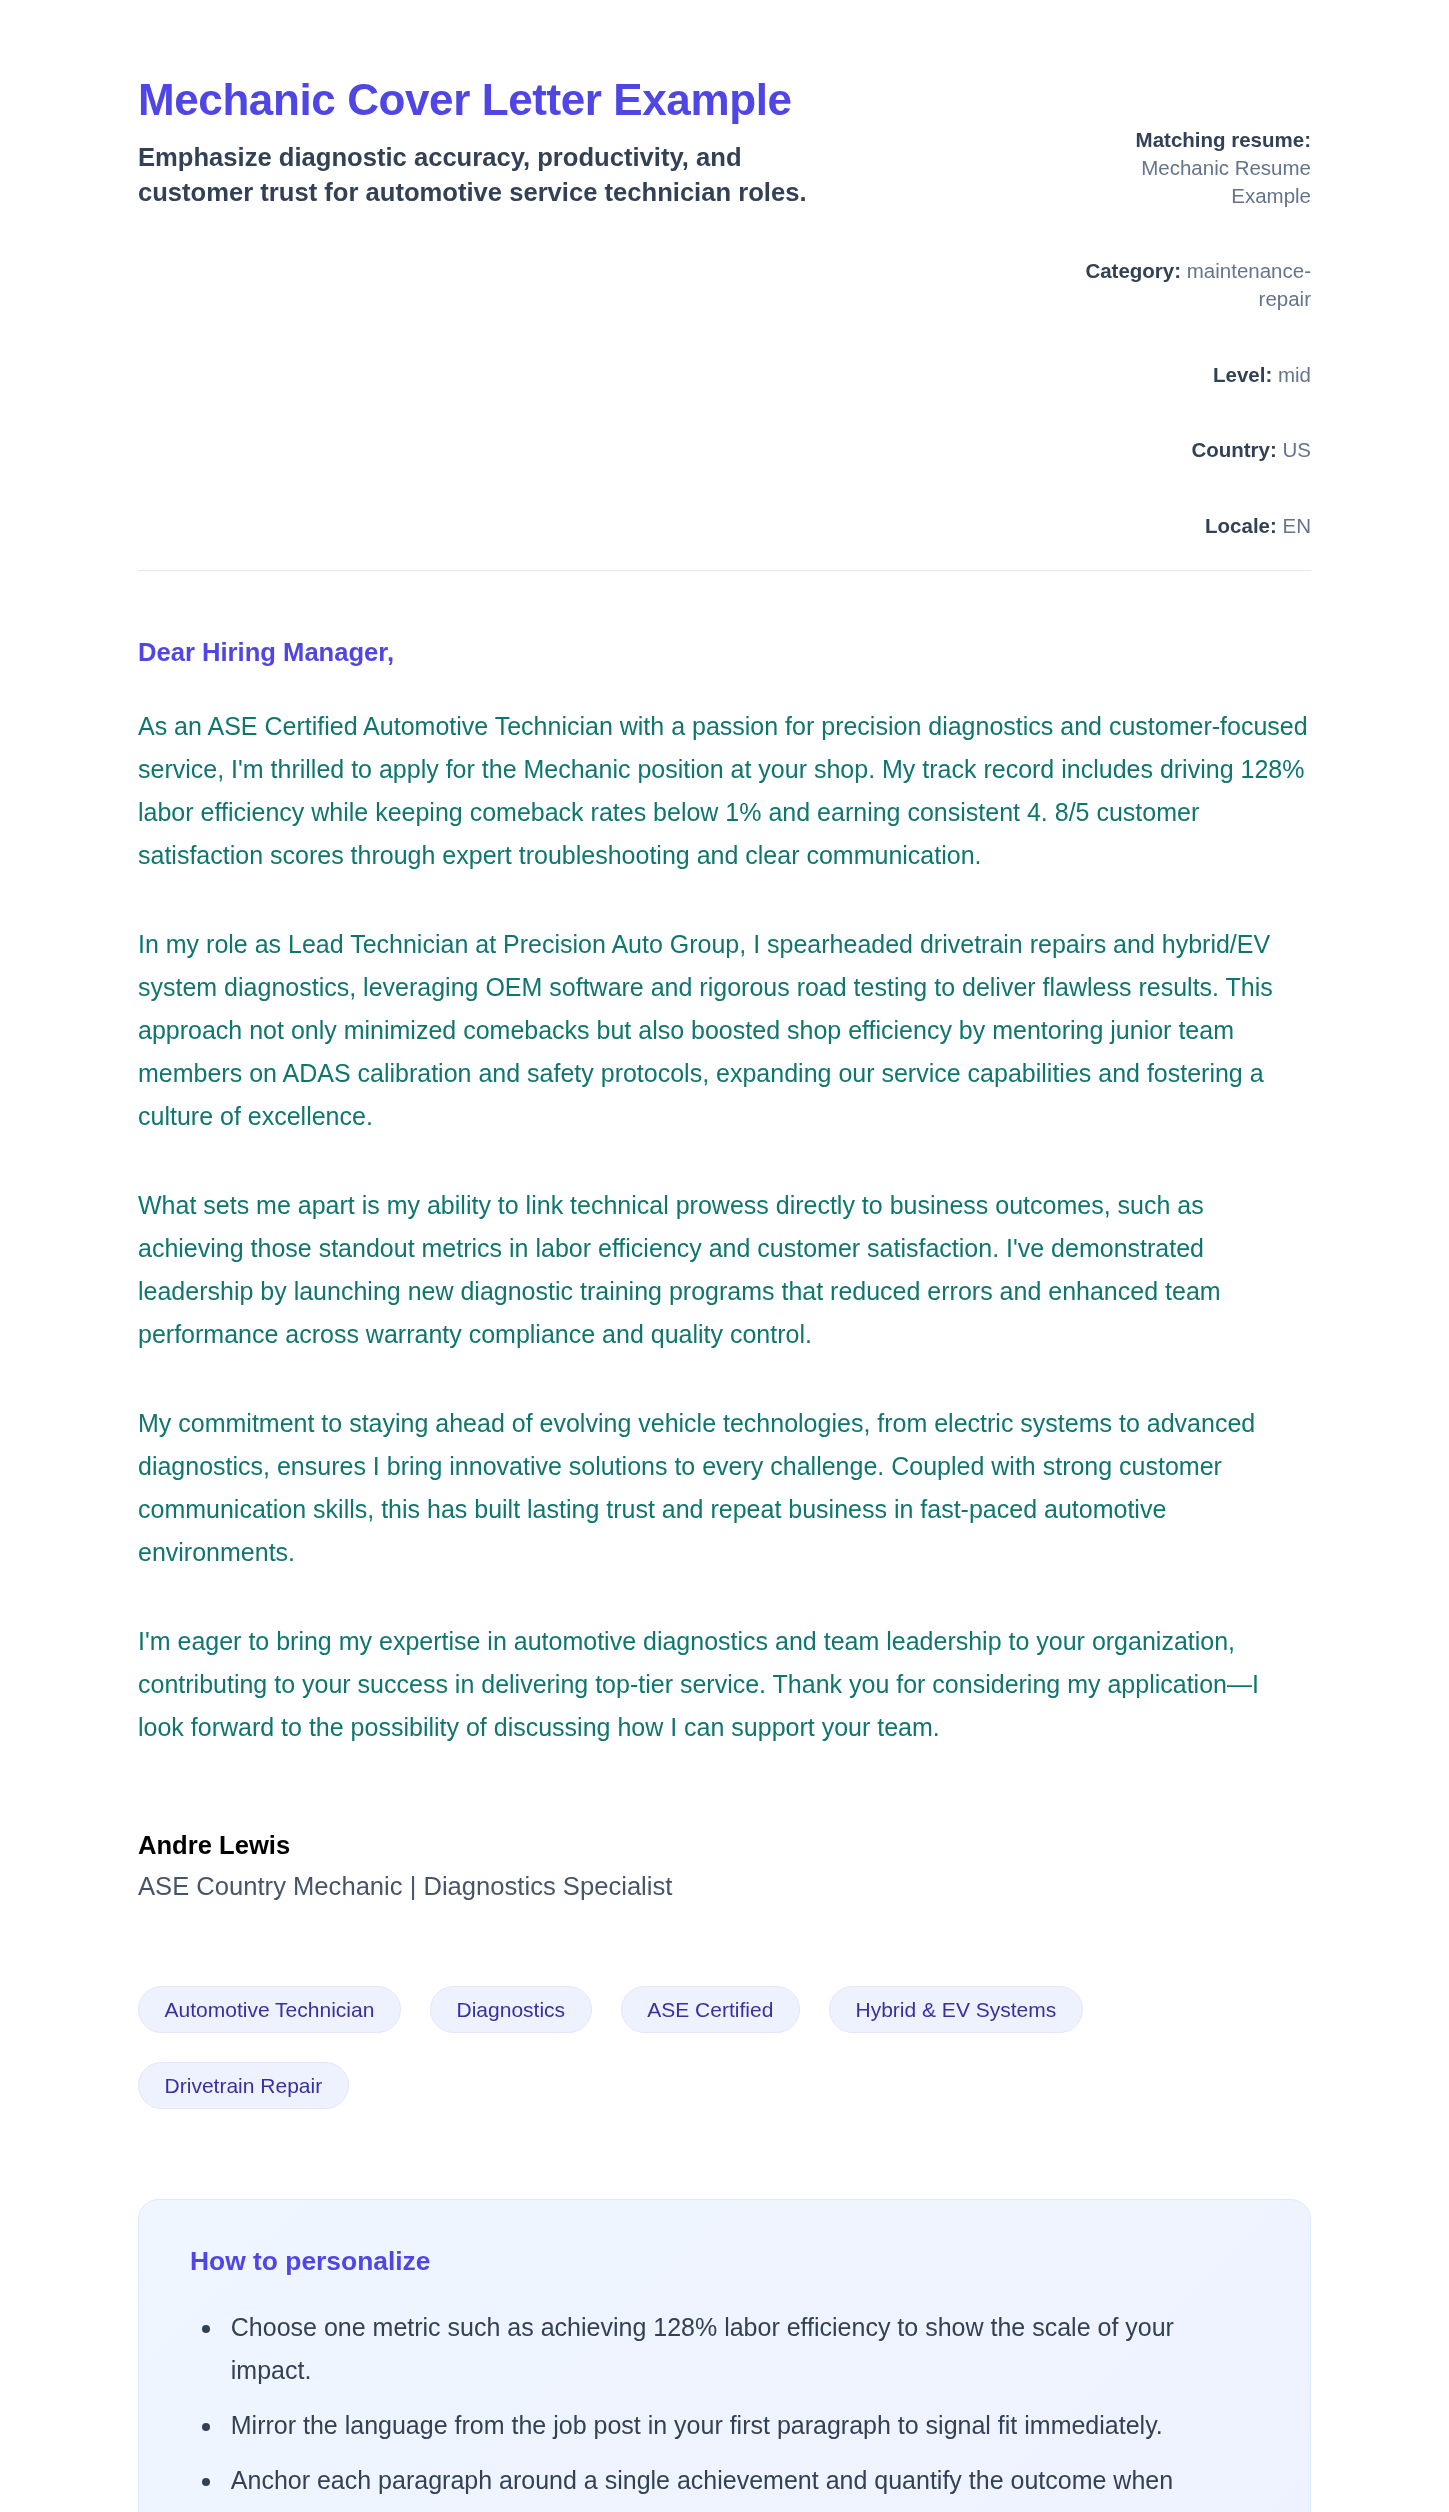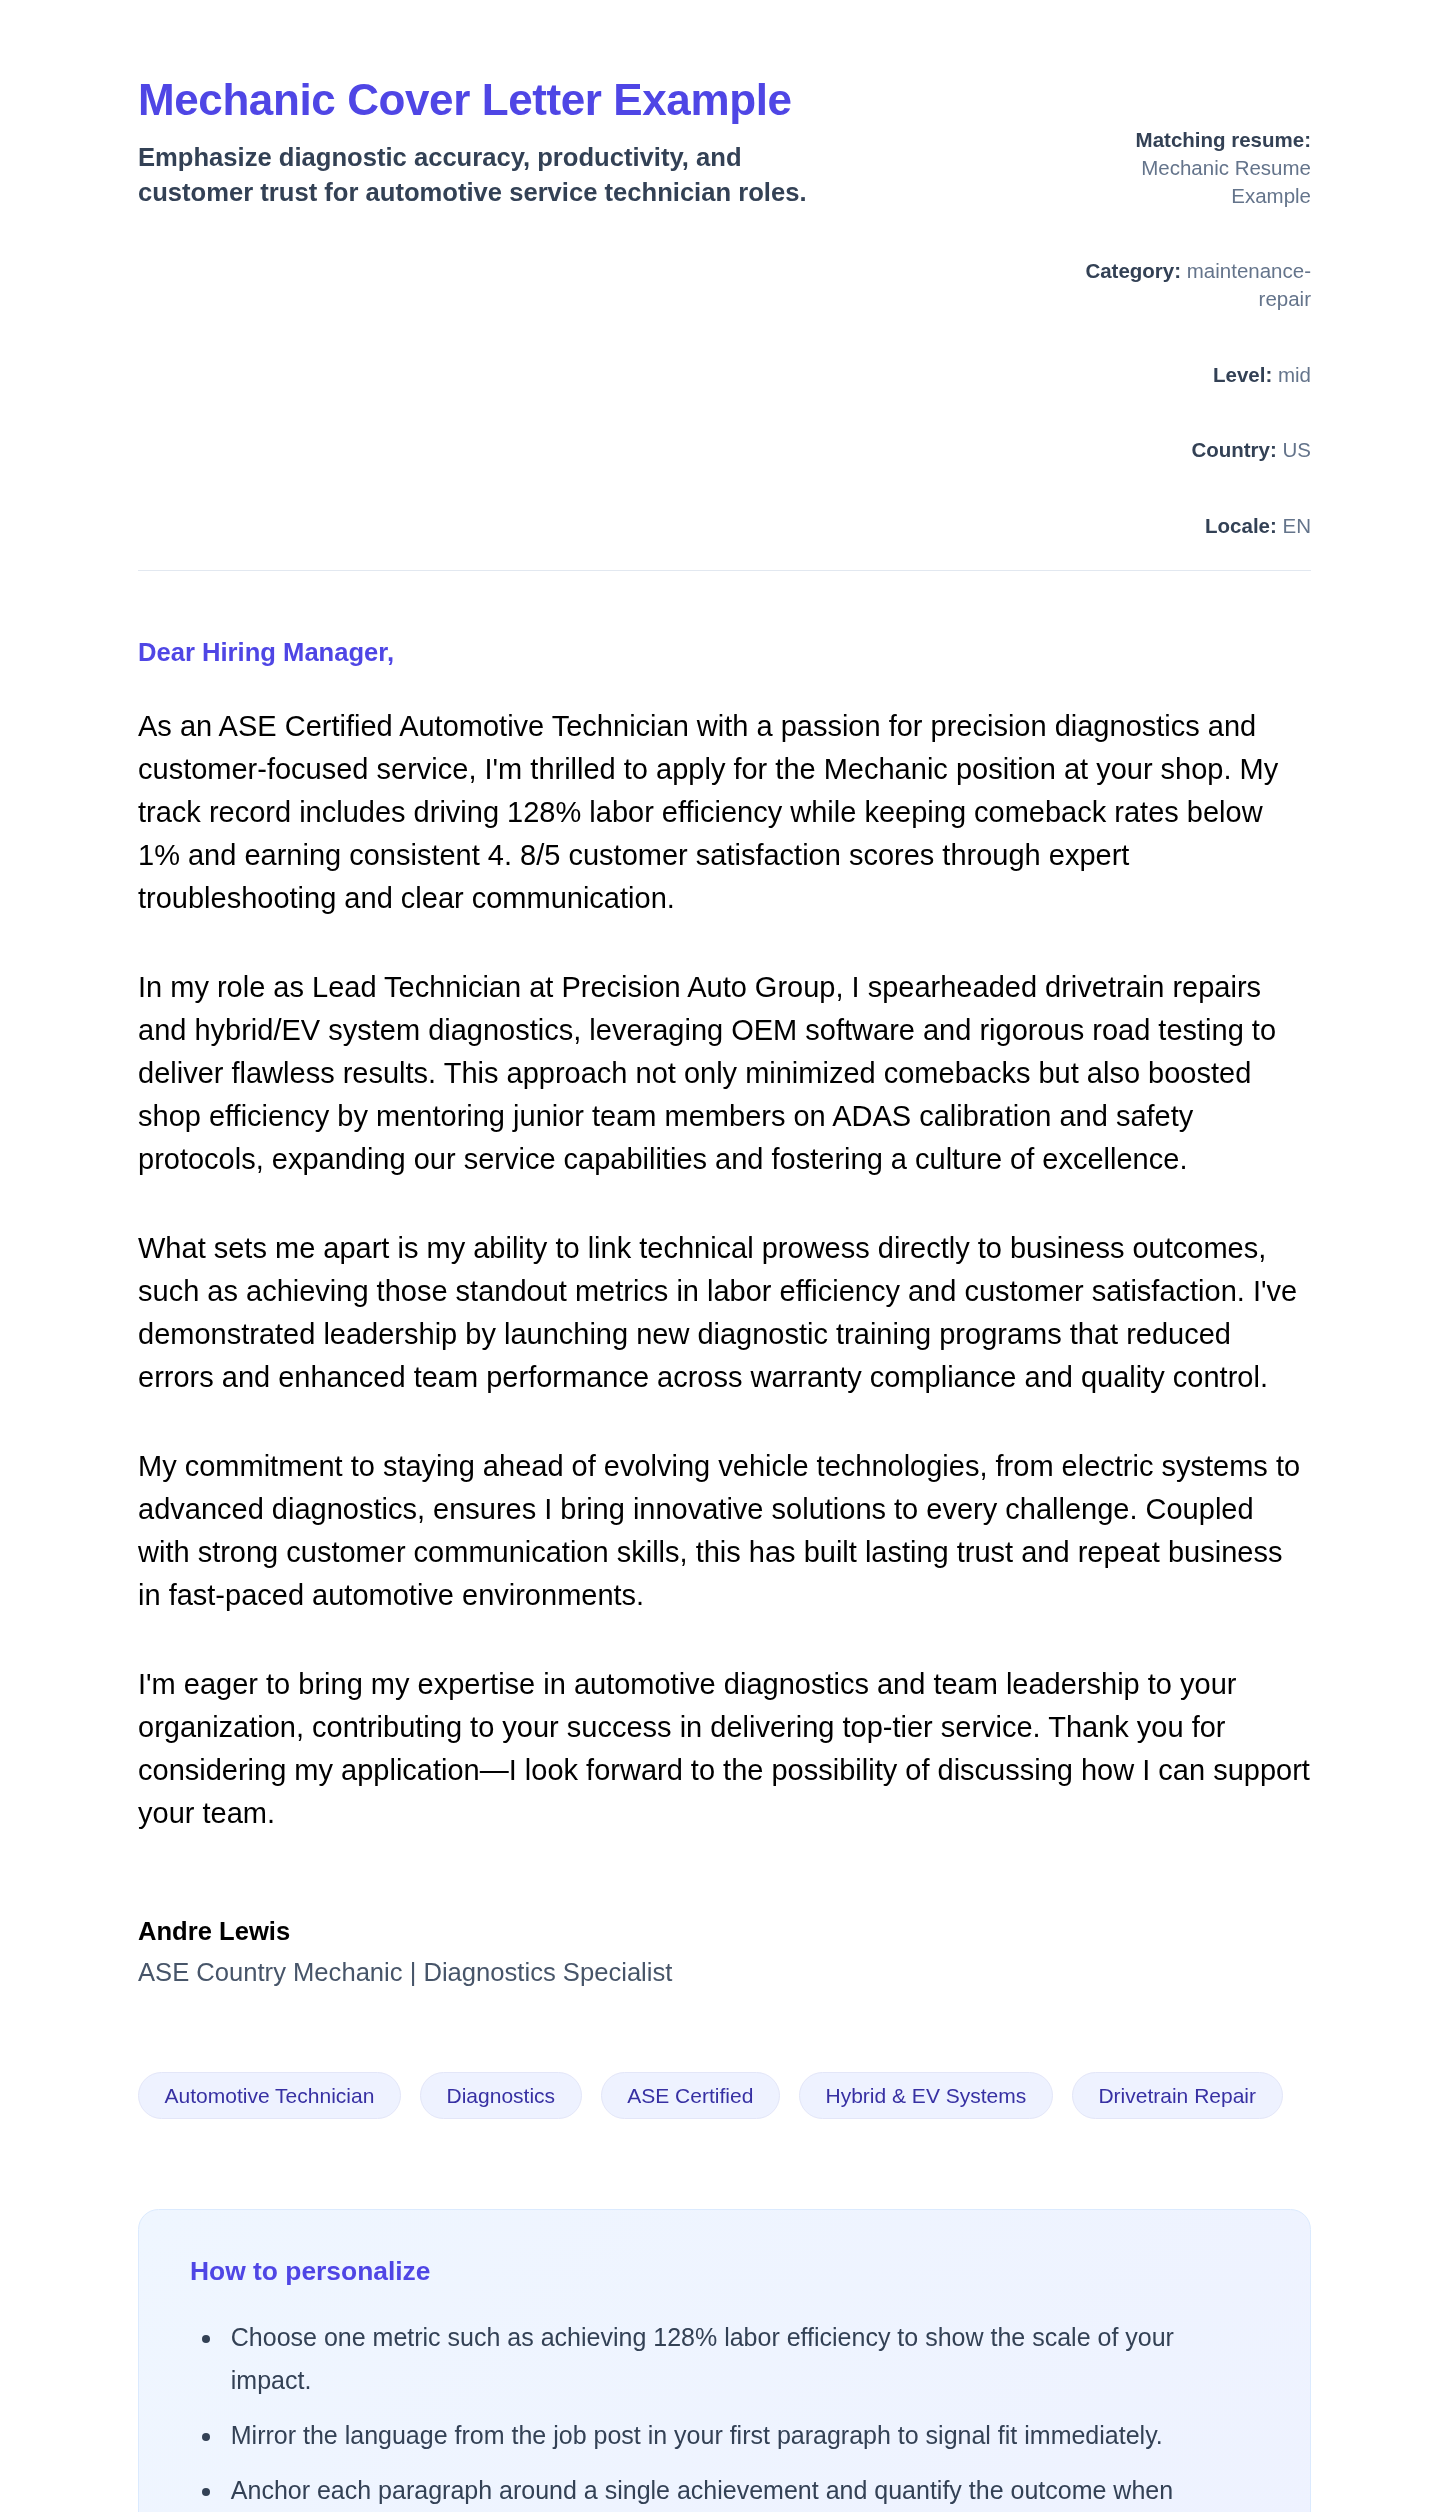--- a/index.html
+++ b/index.html
@@ -60,42 +60,42 @@
   
   .letter { margin-top: 67px; }
   .salutation {
     margin: 0 0 38px;
     font-size: 25.6px;
     font-weight: 700;
     color: #4f46e5;
   }
   .para {
     margin: 0 0 46px;
-    font-size: 29px;
+    font-size: 25px;
     line-height: 43px;
-    color: #000000;
+    color: #0f766e;
   }
   .sig-name {
     margin: 82px 0 0;
     font-size: 25.6px;
     font-weight: 700;
     color: #000000;
   }
   .sig-title {
     margin: 12px 0 0;
     font-size: 25.6px;
     color: #475569;
   }
 
   
   .tags {
     margin-top: 85px;
     display: flex;
     flex-wrap: wrap;
-    gap: 19px;
+    gap: 29px;
   }
   .tag {
     display: inline-block;
     background: #eef2ff;
     border: 0.9px solid #e3e6f8;
     color: #3730a3;
     font-size: 21px;
     line-height: 1;
     padding: 12px 25.6px;
     border-radius: 852px;

